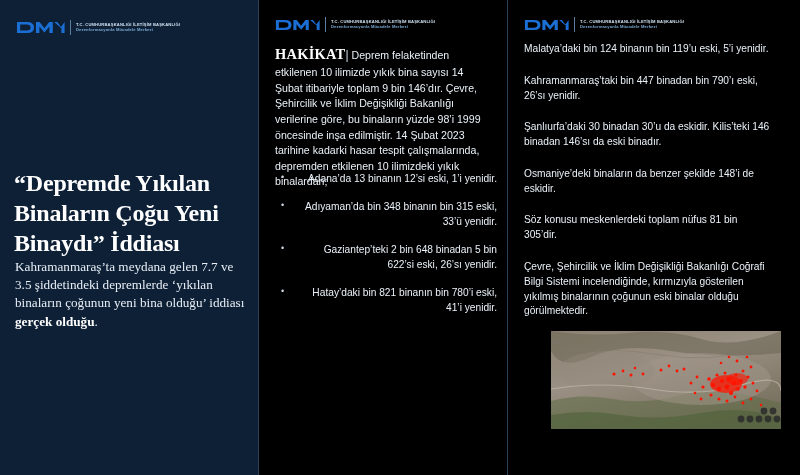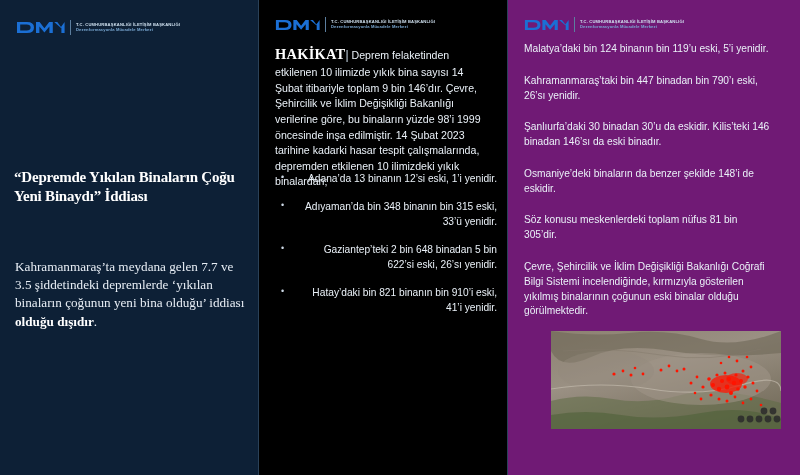--- a/index.html
+++ b/index.html
@@ -7,21 +7,21 @@
     width:800px; height:475px;
     background:#0a1c30;
     font-family:"Liberation Sans", sans-serif;
     overflow:hidden;
   }
   .deck { position:relative; width:800px; height:475px; display:flex; background:#09182a; }
 
   .panel { position:relative; height:475px; overflow:hidden; }
   .panel.left   { width:258px; background:#0d2036; }
   .panel.mid    { width:249px; background:#000000; border-left:1px solid #2a4158; }
-  .panel.right  { width:293px; background:#701a75; border-left:1px solid #2a4158; }
+  .panel.right  { width:293px; background:#000000; border-left:1px solid #2a4158; }
 
   
   .logo-row { display:flex; align-items:center; gap:5px; }
   .logo-mark { display:block; }
   .logo-divider { width:1px; height:15px; background:#5c7e9e; }
   .logo-text { line-height:1.18; }
   .logo-text .l1 {
     font-size:4.1px; letter-spacing:.17px; color:#cfe0ef; font-weight:bold;
     white-space:nowrap;
   }
@@ -30,21 +30,21 @@
     white-space:nowrap;
   }
   .left .logo-row  { position:absolute; left:16px; top:20px; }
   .mid .logo-row   { position:absolute; left:16px; top:17px; }
   .right .logo-row { position:absolute; left:16px; top:17px; }
 
   
   .claim-title {
     position:absolute; left:14px; top:168px; width:236px;
     font-family:"Liberation Serif", serif;
-    font-weight:bold; font-size:15px; line-height:1.26;
+    font-weight:bold; font-size:24px; line-height:1.26;
     color:#ffffff; letter-spacing:-.2px;
   }
   .claim-body {
     position:absolute; left:15px; top:258px; width:235px;
     font-family:"Liberation Serif", serif;
     font-size:13.2px; line-height:1.38; color:#e8eef5;
   }
   .claim-body b { font-weight:bold; color:#ffffff; }
 
   
@@ -100,21 +100,21 @@
       </svg>
       <div class="logo-divider"></div>
       <div class="logo-text">
         <div class="l1">T.C. CUMHURBAŞKANLIĞI İLETİŞİM BAŞKANLIĞI</div>
         <div class="l2">Dezenformasyonla Mücadele Merkezi</div>
       </div>
     </div>
 
     <div class="claim-title">“Depremde Yıkılan Binaların Çoğu Yeni Binaydı” İddiası</div>
 
-    <div class="claim-body"><span>Kahramanmaraş’ta meydana gelen 7.7 ve 3.5 şiddetindeki depremlerde ‘yıkılan binaların çoğunun yeni bina olduğu’ iddiası </span><b>olduğu dışıdır</b><span>.</span></div>
+    <div class="claim-body"><span>Kahramanmaraş’ta meydana gelen 7.7 ve 3.5 şiddetindeki depremlerde ‘yıkılan binaların çoğunun yeni bina olduğu’ iddiası </span><b>gerçek olduğu</b><span>.</span></div>
   </div>
 
   <div class="panel mid">
 
     <div class="logo-row">
       <svg class="logo-mark" width="45" height="12" viewBox="0 0 49 13">
         <path d="M1 1 H11 Q18 1 18 6.5 Q18 12 11 12 H1 Z M4.2 3.6 V9.4 H10.6 Q14.6 9.4 14.6 6.5 Q14.6 3.6 10.6 3.6 Z" fill="#1b6fd4"></path>
         <path d="M20 1 H23.6 L28.4 7.3 L33.2 1 H36.8 V12 H33.4 V5.6 L28.4 11.6 L23.4 5.6 V12 H20 Z" fill="#1b6fd4"></path>
         <path d="M38.2 1 H41.3 L45 6 L48.6 1 V12 H45.4 V6.4 L45 6.9 Z" fill="#1b6fd4"></path>
       </svg>
@@ -124,21 +124,21 @@
         <div class="l2">Dezenformasyonla Mücadele Merkezi</div>
       </div>
     </div>
 
     <div class="fact-block"><span class="hk">HAKİKAT</span><span class="bar">|</span><span> Deprem felaketinden etkilenen 10 ilimizde yıkık bina sayısı 14 Şubat itibariyle toplam 9 bin 146’dır. Çevre, Şehircilik ve İklim Değişikliği Bakanlığı verilerine göre, bu binaların yüzde 98’i 1999 öncesinde inşa edilmiştir. 14 Şubat 2023 tarihine kadarki hasar tespit çalışmalarında, depremden etkilenen 10 ilimizdeki yıkık binalardan;</span></div>
 
     <ul class="city-list">
       <li>Adana’da 13 binanın 12’si eski, 1’i yenidir.</li>
       <li>Adıyaman’da bin 348 binanın bin 315 eski, 33’ü yenidir.</li>
       <li>Gaziantep’teki 2 bin 648 binadan 5 bin 622’si eski, 26’sı yenidir.</li>
-      <li>Hatay’daki bin 821 binanın bin 910’i eski, 41’i yenidir.</li>
+      <li>Hatay’daki bin 821 binanın bin 780’i eski, 41’i yenidir.</li>
     </ul>
 
   </div>
 
   <div class="panel right">
 
     <div class="logo-row">
       <svg class="logo-mark" width="45" height="12" viewBox="0 0 49 13">
         <path d="M1 1 H11 Q18 1 18 6.5 Q18 12 11 12 H1 Z M4.2 3.6 V9.4 H10.6 Q14.6 9.4 14.6 6.5 Q14.6 3.6 10.6 3.6 Z" fill="#1b6fd4"></path>
         <path d="M20 1 H23.6 L28.4 7.3 L33.2 1 H36.8 V12 H33.4 V5.6 L28.4 11.6 L23.4 5.6 V12 H20 Z" fill="#1b6fd4"></path>

